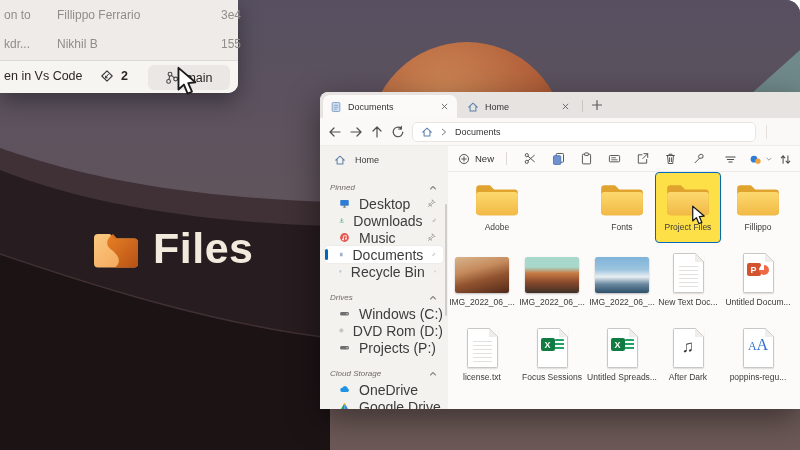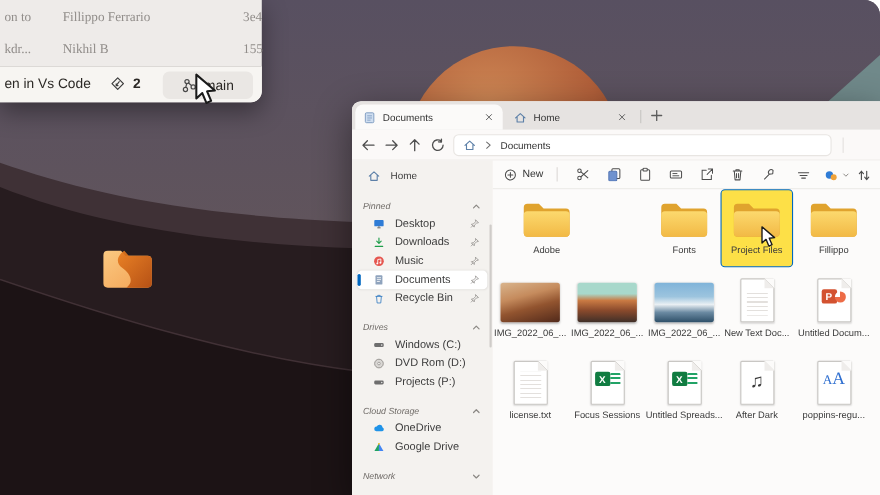--- a/index.html
+++ b/index.html
@@ -9,34 +9,34 @@
     border-radius:0 14px 0 0; background:#57505f; }
   svg.scene { position:absolute; inset:0; }
 
   
   .hero { position:absolute; left:93px; top:224px; display:flex; align-items:center; gap:14px; }
   .hero-title { font-size:43px; font-weight:700; color:#f2ebdd; letter-spacing:.5px; }
 
   
   .git-panel { position:absolute; left:0; top:0; width:238px; height:93px;
     background:#eeebe9; border-radius:0 0 10px 0; box-shadow:0 8px 22px rgba(0,0,0,.38); }
-  .git-row { position:absolute; left:0; width:230px; height:26px;font-family:Liberation Serif, serif; }
+  .git-row { position:absolute; left:0; width:230px; height:26px; }
   .git-row span { position:absolute; top:6px; font-size:12px; color:#918d8a; white-space:nowrap; }
   .git-msg { left:4px; } .git-author { left:57px; } .git-hash { left:221px; }
   .git-footer { position:absolute; left:0; top:60px; width:238px; height:33px;
     background:#f7f5f2; border-top:1px solid #dcd9d6; border-radius:0 0 10px 0; }
   .git-open { position:absolute; left:4px; top:8px; font-size:12.5px; color:#2b2825; font-weight:500; white-space:nowrap; }
   .git-commits { position:absolute; left:100px; top:8px; display:flex; align-items:center; gap:7px; }
   .git-count { font-size:12.5px; font-weight:700; color:#2b2825; }
   .git-branch { position:absolute; left:148px; top:4px; width:82px; height:25px;
     background:#eae7e4; border-radius:6px; display:flex; align-items:center; justify-content:center; gap:6px; }
   .git-branch-label { font-size:12.5px; color:#2b2825; }
 
   
-  .window { position:absolute; left:320px; top:92px; width:480px; height:358px;
+  .window { position:absolute; left:320px; top:92px; width:480px; height:317px;
     border-radius:8px 0 0 0; box-shadow:0 10px 34px rgba(0,0,0,.45); background:#fbfaf9; overflow:hidden; }
   .tabbar { position:absolute; left:0; top:0; width:480px; height:26px; background:#e6e3e1; border-radius:8px 0 0 0; }
   .tab { position:absolute; top:3px; height:23px; display:flex; align-items:center; padding:0 7px; gap:6px; }
   .tab.active { left:3px; width:134px; background:#fbfaf9; border-radius:7px 7px 0 0; }
   .tab.inactive { left:140px; width:118px; color:#555; }
   .tab-label { font-size:9px; color:#333; flex:1; white-space:nowrap; overflow:hidden; }
   .tab .close { width:12px; height:12px; display:flex; align-items:center; justify-content:center; }
   .tab-divider { position:absolute; left:262px; top:8px; width:1px; height:12px; background:#c8c5c2; }
   .newtab { position:absolute; left:270px; top:6px; width:14px; height:14px; }
 
@@ -48,21 +48,21 @@
   .crumb-label { font-size:9px; color:#333; }
   .bar-divider { position:absolute; left:446px; top:7px; width:1px; height:14px; background:#e4e1de; }
 
   .body { position:absolute; left:0; top:54px; width:480px; height:304px; display:flex; }
   .sidebar { width:128px; height:100%; background:#f4f2ef; position:relative; padding-top:3px; }
   .side-home { height:21px; display:flex; align-items:center; gap:9px; padding-left:14px; }
   .side-header { margin-top:10px; height:15px; display:flex; align-items:center;
     padding:0 10px; justify-content:space-between; }
   .side-header-label { font-size:8px; color:#6f6b67;font-style:italic; }
   .side-item { height:17px; display:flex; align-items:center; gap:9px; padding-left:14px; position:relative; margin:0 5px; }
-  .side-label { font-size:10px; color:#3c3c3c; flex:1; white-space:nowrap; }
+  .side-label { font-size:14px; color:#3c3c3c; flex:1; white-space:nowrap; }
   .side-item .pin { margin-right:7px; }
   .side-item.selected { background:#fff; border-radius:4px; box-shadow:0 0 2px rgba(0,0,0,.08); }
   .side-item.selected::before { content:""; position:absolute; left:0; top:3px; width:2.5px; height:11px;
     background:#0067c0; border-radius:2px; }
   .side-scroll { position:absolute; right:1px; top:58px; width:2.5px; height:112px; background:#cfccc9; border-radius:2px; }
 
   .main { flex:1; background:#fcfbfa; position:relative; }
   .toolbar { position:absolute; left:0; top:0; right:0; height:26px; border-bottom:1px solid #edebe8;
     display:flex; align-items:center; }
   .new-btn { display:flex; align-items:center; gap:5px; margin-left:10px; }
@@ -281,20 +281,21 @@
     <path d="M0 148 C70 172 160 196 330 202 L330 450 L0 450 Z" fill="#3f3136"></path>
     <path d="M0 170 C80 202 190 222 330 226 L330 450 L0 450 Z" fill="#271c1f"></path>
     <path d="M0 254 C100 288 215 324 330 338 L330 450 L0 450 Z" fill="#1c1315"></path>
     <path d="M0 254 C100 288 215 324 330 338" fill="none" stroke="#4e3c41" stroke-width="1.4" opacity=".7"></path>
   </svg>
 
   <div class="hero">
     <svg width="46" height="38">
         <use href="#i-logo"></use>
       </svg>
+    <div class="hero-title">Files</div>
   </div>
 
   <div class="git-panel">
     <div class="git-row" style="top:2px">
       <span class="git-msg">on to</span>
       <span class="git-author">Fillippo Ferrario</span>
       <span class="git-hash">3e4</span>
     </div>
     <div class="git-row" style="top:31px">
       <span class="git-msg">kdr...</span>

